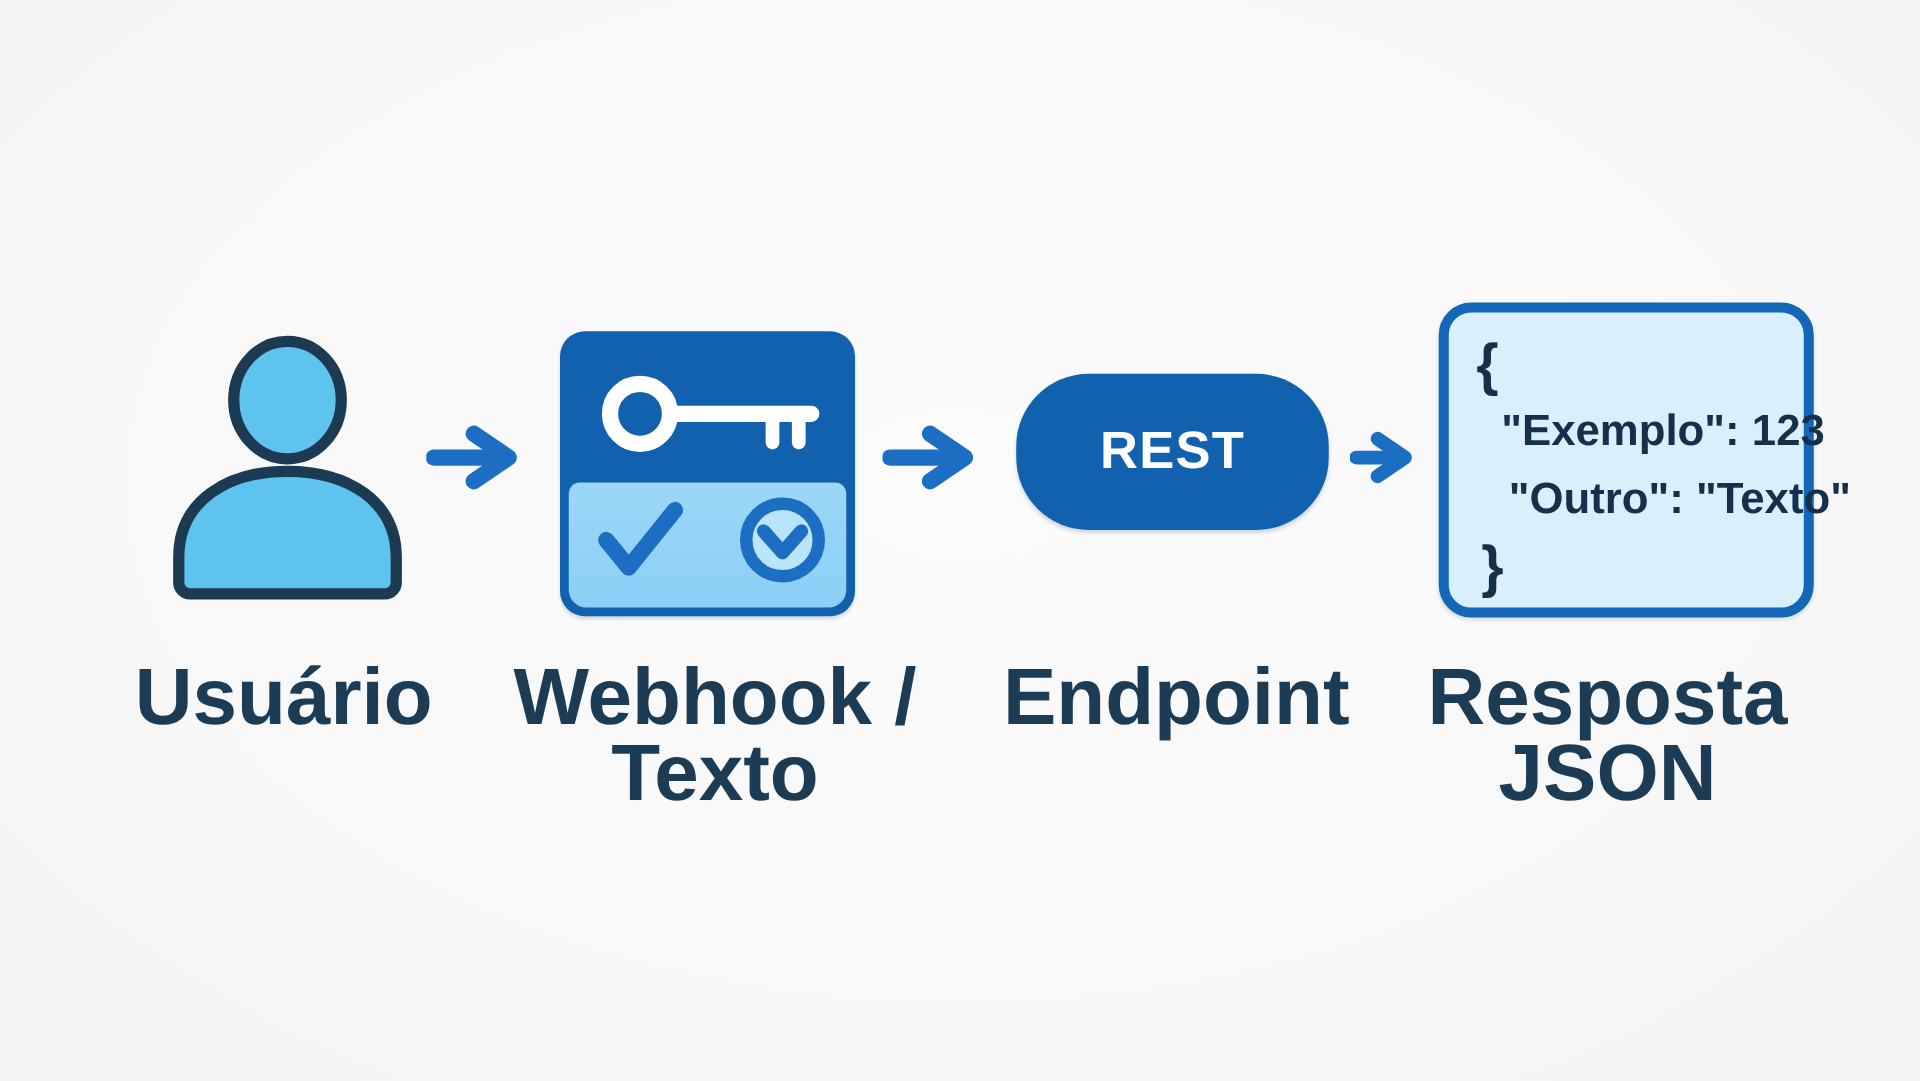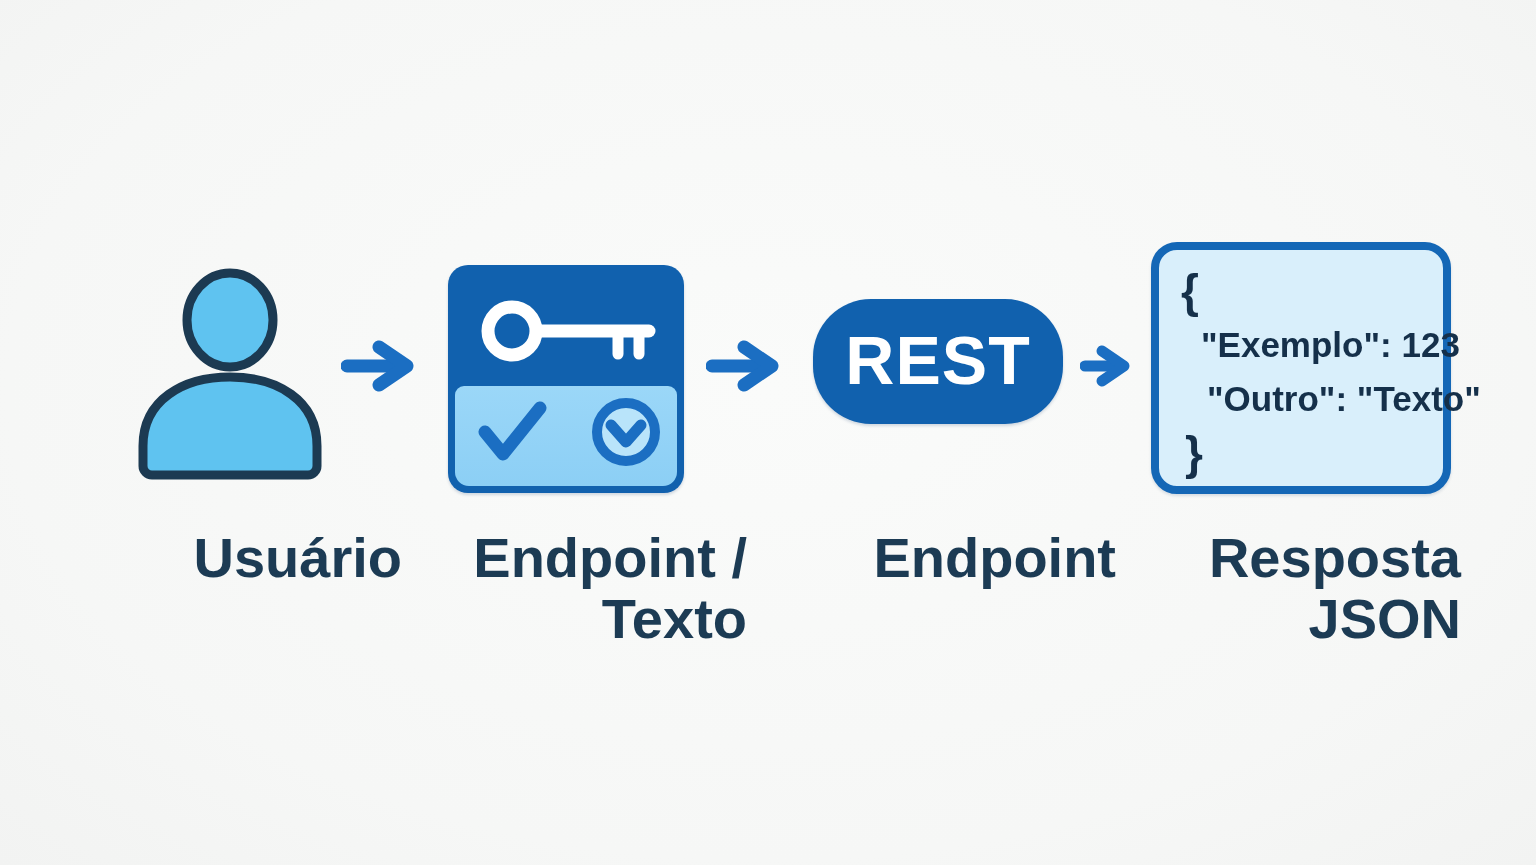--- a/index.html
+++ b/index.html
@@ -48,21 +48,21 @@
     width: 250px; height: 125px;
     background: #1161ae;
     border-radius: 58px;
     display: flex;
     align-items: center;
     justify-content: center;
     box-shadow: 0 2px 3px rgba(20,60,110,0.18);
   }
   .rest-badge span {
     color: #ffffff;
-    font-size: 68px;
+    font-size: 42px;
     font-weight: bold;
     letter-spacing: 1px;
     padding-bottom: 4px;
   }
 
   
   .json-box {
     position: absolute;
     left: 1151px; top: 242px;
     width: 300px; height: 252px;
@@ -84,23 +84,23 @@
   .code-line.brace { font-size: 46px; font-weight: bold; }
   .code-line.indent-1 { margin-left: 20px; }
   .code-line.indent-2 { margin-left: 26px; }
   .code-line.close { margin-left: 4px; }
 
   
   .node-label {
     position: absolute;
     top: 527px;
     width: 350px;
-    text-align: right;
+    text-align: center;
     color: #1c3b54;
-    font-size: 56px;
+    font-size: 64px;
     font-weight: bold;
     line-height: 61px;
   }
 </style>
 </head>
 <body>
 
 <div class="stage">
 
   <svg class="user-icon-svg" width="188" height="216" viewBox="0 0 188 216">
@@ -150,21 +150,21 @@
   <div class="json-box">
     <div class="code-line brace">{</div>
     <div class="code-line indent-1">"Exemplo": 123</div>
     <div class="code-line indent-2">"Outro": "Texto"</div>
     <div class="code-line brace close">}</div>
   </div>
 
   <div class="node-label" style="left:52px;">Usuário</div>
 
   <div class="node-label" style="left:397px;">
-    <div>Endpoint /</div>
+    <div>Webhook /</div>
     <div>Texto</div>
   </div>
 
   <div class="node-label" style="left:766px;">Endpoint</div>
 
   <div class="node-label" style="left:1111px;">
     <div>Resposta</div>
     <div>JSON</div>
   </div>
 

